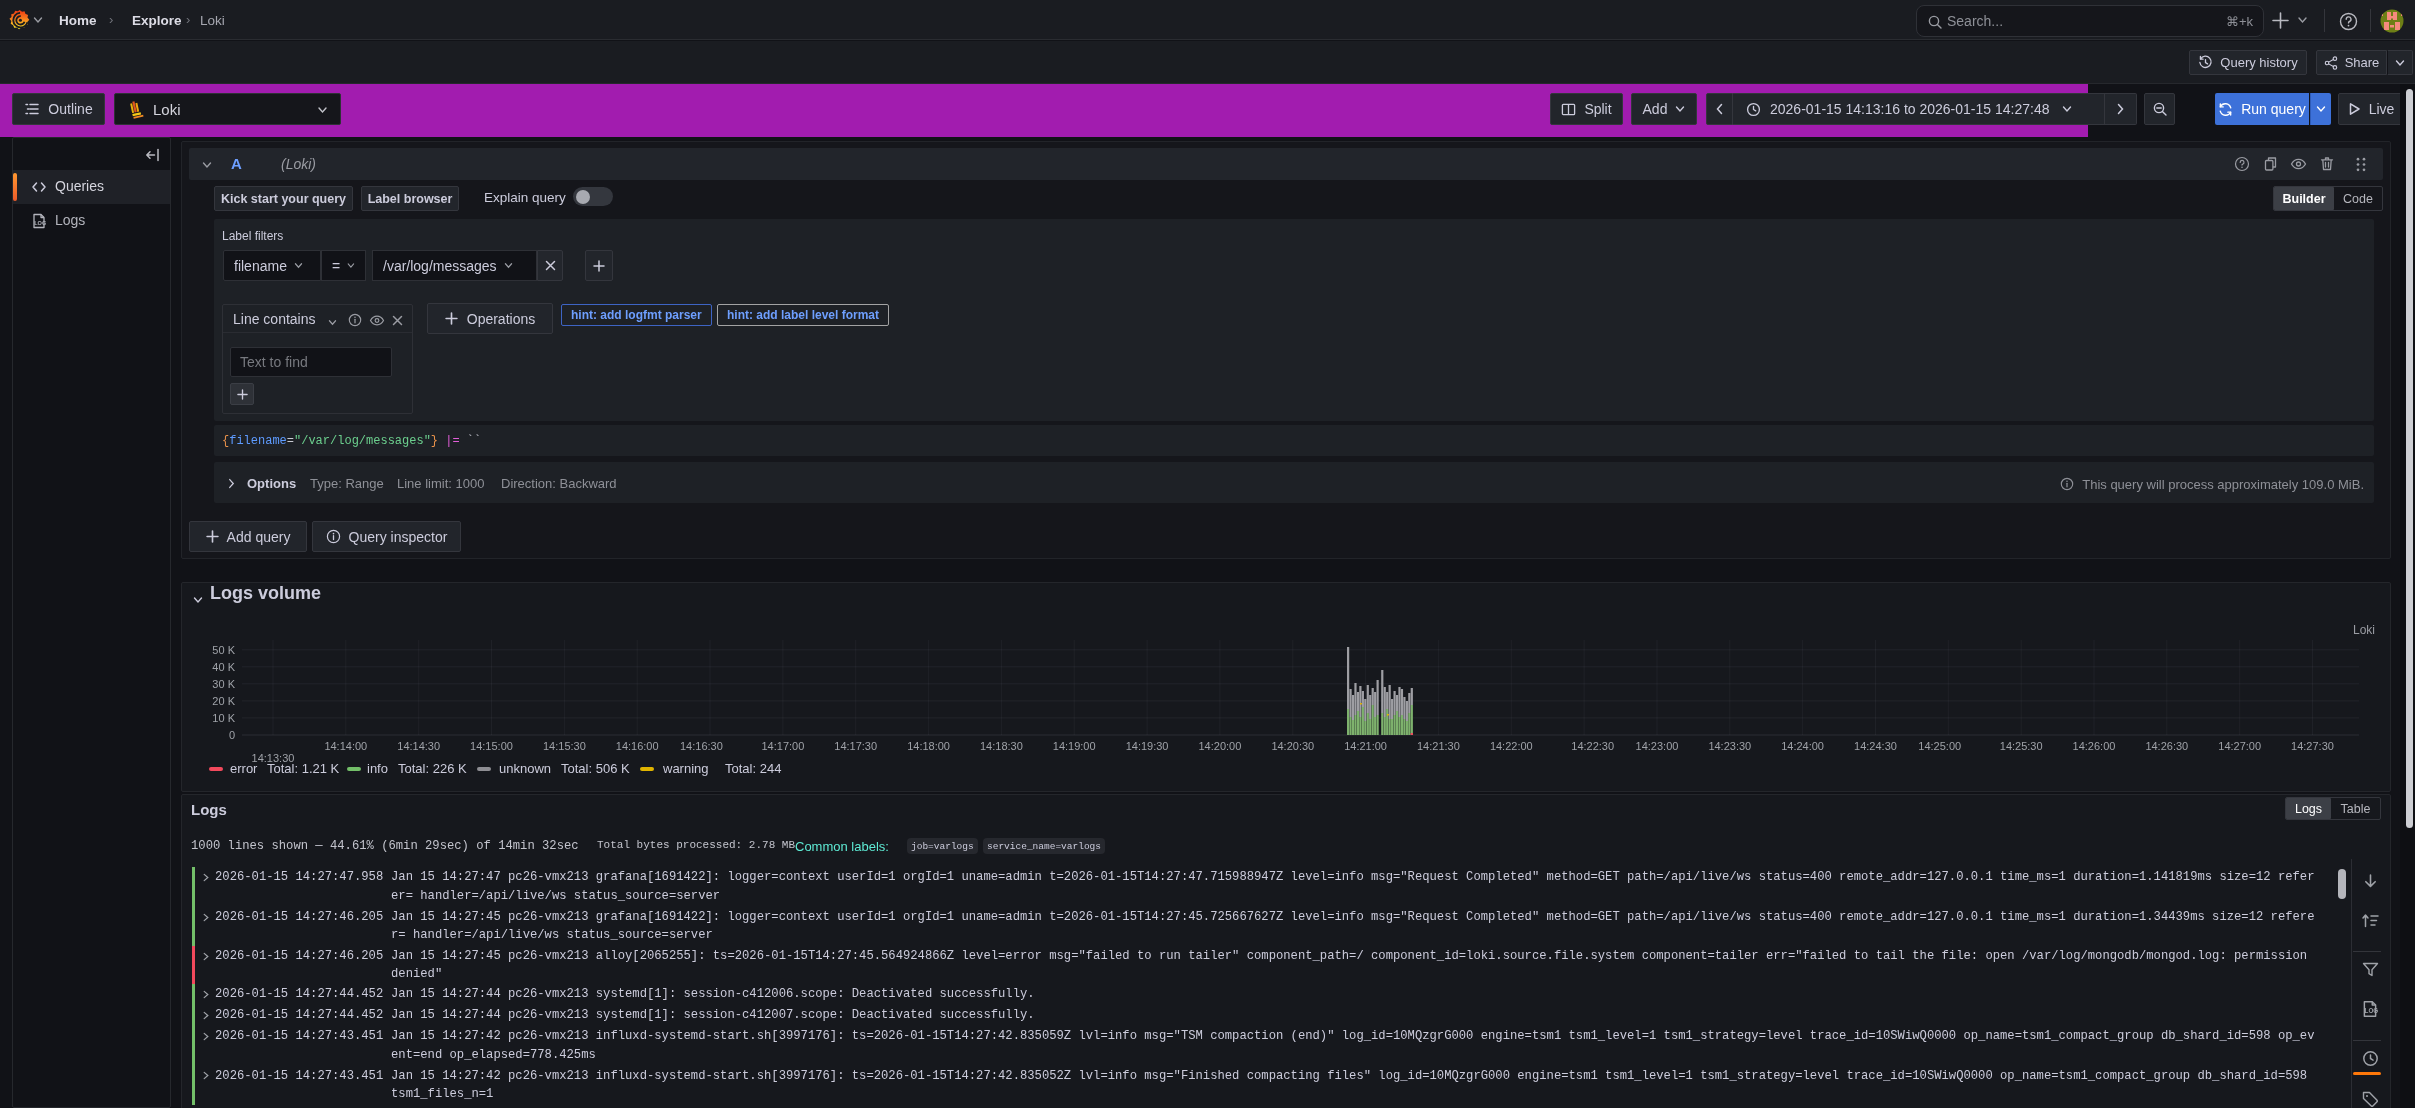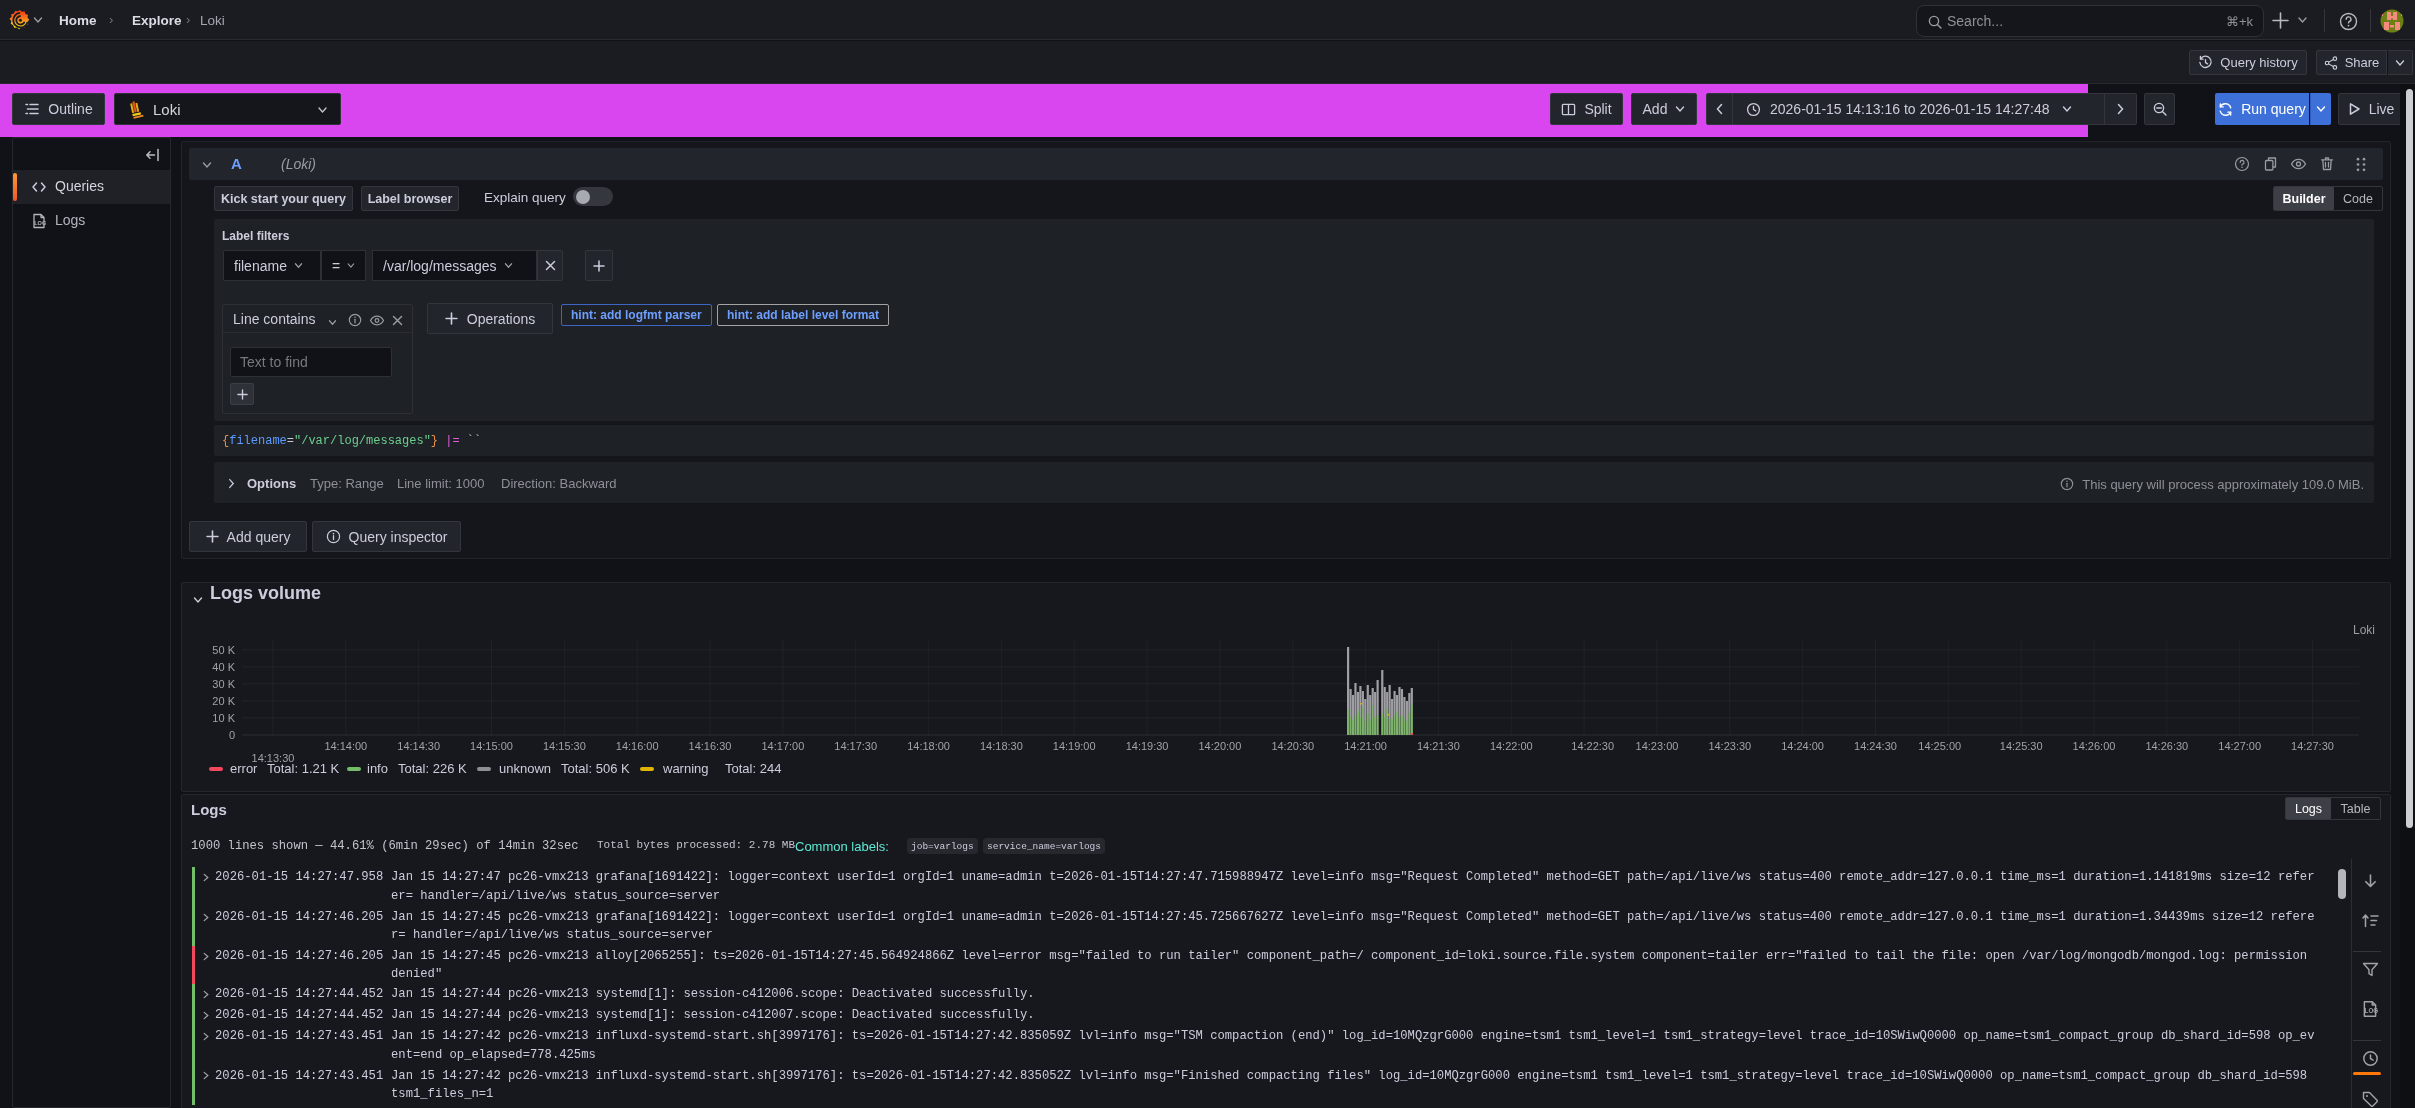--- a/index.html
+++ b/index.html
@@ -92,21 +92,21 @@
         <path d="M5.3 7l5.4-3M5.3 9l5.4 3" stroke="#ccccdc" stroke-width="1.3"></path>
       </svg>
     Share</div>
   <div class="btn" style="left:2387px;top:9px;width:26px;height:25px;border-left:1px solid #111217;border-radius:0 2px 2px 0">
     <svg width="10" height="8" viewBox="0 0 10 8">
         <path d="M1.5 2l3.5 4 3.5-4" stroke="#ccccdc" stroke-width="1.4" fill="none" stroke-linecap="round"></path>
       </svg>
     </div>
 </div>
 
-<div class="abs" style="left:0;top:84px;width:2088px;height:53px;background:#d946ef">
+<div class="abs" style="left:0;top:84px;width:2088px;height:53px;background:#a21caf">
   <div class="btn" style="left:12px;top:9px;width:93px;height:32px;font-size:14px">
     <svg width="16" height="16" viewBox="0 0 16 16" style="margin-right:8px">
         <path d="M6 3.5h8M6 8h8M6 12.5h8" stroke="#ccccdc" stroke-width="1.5" stroke-linecap="round"></path>
         <path d="M2 3.5h1.5M3.5 8H5M2 12.5h1.5" stroke="#ccccdc" stroke-width="1.5" stroke-linecap="round"></path>
       </svg>
     Outline</div>
   <div class="abs" style="left:114px;top:9px;width:227px;height:32px;background:#15161b;border:1px solid #2f3137;border-radius:2px">
     <svg class="abs" style="left:12px;top:6px" width="20" height="20" viewBox="0 0 20 20">
       <g transform="rotate(-12 10 10)">
         <rect x="4.6" y="2.5" width="2" height="9.5" fill="#e8b10b"></rect>
@@ -243,21 +243,21 @@
   <div class="abs" style="left:391px;top:45px;width:40px;height:19px;background:#34373e;border-radius:10px">
       <div class="abs" style="left:3px;top:2.5px;width:14px;height:14px;border-radius:50%;background:#a8aab1"></div>
     </div>
 
   <div class="abs" style="left:2091px;top:44px;width:110px;height:25px;border:1px solid #34363d;border-radius:2px;display:flex">
     <div style="flex:0 0 60px;background:#3c3f46;border-radius:1px;color:#fff;font-size:12.5px;font-weight:700;display:flex;align-items:center;justify-content:center">Builder</div>
     <div style="flex:1;color:#b6b7be;font-size:12.5px;display:flex;align-items:center;justify-content:center">Code</div>
   </div>
 
   <div class="abs" style="left:32px;top:77px;width:2160px;height:202px;background:#1e2126;border-radius:2px">
-    <div class="abs" style="left:8px;top:10px;font-size:12px;font-weight:700;color:#ccccdc">Label filters</div>
+    <div class="abs" style="left:8px;top:10px;font-size:12px;font-weight:400;color:#ccccdc">Label filters</div>
     <div class="abs" style="left:9px;top:31px;width:98px;height:31px;background:#111217;border:1px solid #2e3036;border-radius:2px 0 0 2px;display:flex;align-items:center;padding:0 10px;font-size:14px">filename
       <svg width="9" height="7" viewBox="0 0 10 8" style="margin-left:7px">
           <path d="M1.5 2l3.5 4 3.5-4" stroke="#9a9ca3" stroke-width="1.4" fill="none" stroke-linecap="round"></path>
         </svg></div>
     <div class="abs" style="left:107px;top:31px;width:45px;height:31px;background:#111217;border:1px solid #2e3036;display:flex;align-items:center;padding:0 10px;font-size:14px">=
       <svg width="9" height="7" viewBox="0 0 10 8" style="margin-left:7px">
           <path d="M1.5 2l3.5 4 3.5-4" stroke="#9a9ca3" stroke-width="1.4" fill="none" stroke-linecap="round"></path>
         </svg></div>
     <div class="abs" style="left:158px;top:31px;width:165px;height:31px;background:#111217;border:1px solid #2e3036;display:flex;align-items:center;padding:0 10px;font-size:14px">/var/log/messages
       <svg width="9" height="7" viewBox="0 0 10 8" style="margin-left:7px">
@@ -448,21 +448,21 @@
       <div class="abs" style="right:0;top:77.8px;width:53px">40 K</div>
       <div class="abs" style="right:0;top:60.8px;width:53px">50 K</div>
     </div>
     <div class="abs" style="left:0;top:157px;height:14px;font-size:11px;color:#9fa2a8">
       <div class="abs" style="left:61.0px;top:12px;width:60px;text-align:center">14:13:30</div>
       <div class="abs" style="left:133.8px;top:0;width:60px;text-align:center">14:14:00</div>
       <div class="abs" style="left:206.7px;top:0;width:60px;text-align:center">14:14:30</div>
       <div class="abs" style="left:279.5px;top:0;width:60px;text-align:center">14:15:00</div>
       <div class="abs" style="left:352.4px;top:0;width:60px;text-align:center">14:15:30</div>
       <div class="abs" style="left:425.2px;top:0;width:60px;text-align:center">14:16:00</div>
-      <div class="abs" style="left:498.0px;top:0;width:60px;text-align:center">14:16:30</div>
+      <div class="abs" style="left:498.0px;top:0;width:60px;text-align:left">14:16:30</div>
       <div class="abs" style="left:570.9px;top:0;width:60px;text-align:center">14:17:00</div>
       <div class="abs" style="left:643.7px;top:0;width:60px;text-align:center">14:17:30</div>
       <div class="abs" style="left:716.6px;top:0;width:60px;text-align:center">14:18:00</div>
       <div class="abs" style="left:789.4px;top:0;width:60px;text-align:center">14:18:30</div>
       <div class="abs" style="left:862.2px;top:0;width:60px;text-align:center">14:19:00</div>
       <div class="abs" style="left:935.1px;top:0;width:60px;text-align:center">14:19:30</div>
       <div class="abs" style="left:1007.9px;top:0;width:60px;text-align:center">14:20:00</div>
       <div class="abs" style="left:1080.8px;top:0;width:60px;text-align:center">14:20:30</div>
       <div class="abs" style="left:1153.6px;top:0;width:60px;text-align:center">14:21:00</div>
       <div class="abs" style="left:1226.4px;top:0;width:60px;text-align:center">14:21:30</div>

